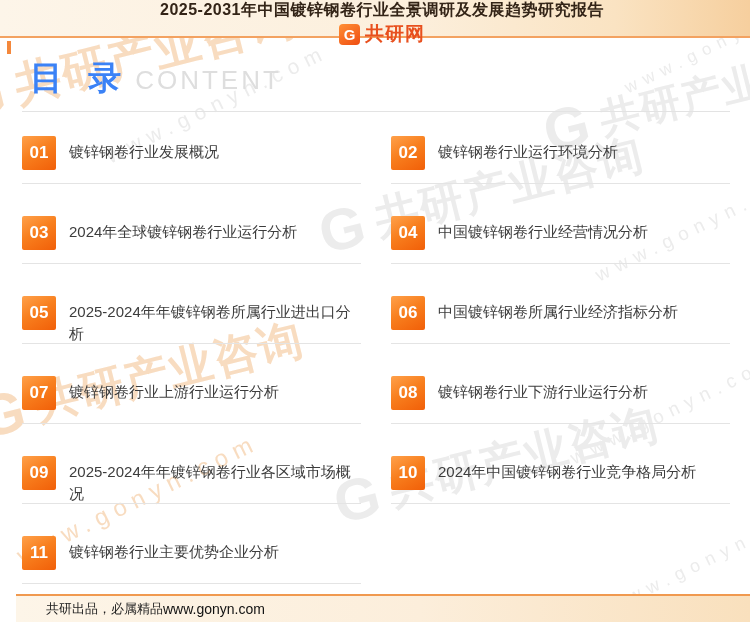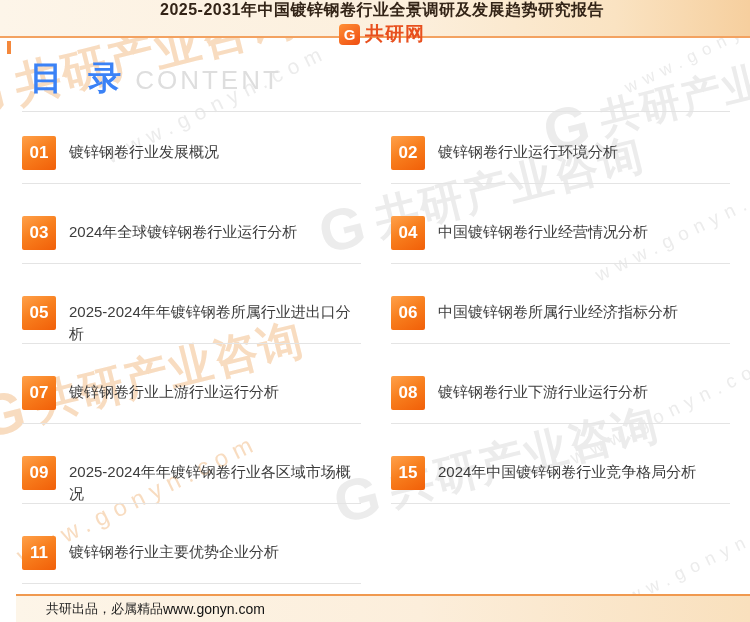--- a/index.html
+++ b/index.html
@@ -145,21 +145,21 @@
       <div class="badge">08</div>
       <div class="label">镀锌钢卷行业下游行业运行分析</div>
       <div class="divider"></div>
     </div>
     <div class="cell">
       <div class="badge">09</div>
       <div class="label">2025-2024年年镀锌钢卷行业各区域市场概况</div>
       <div class="divider"></div>
     </div>
     <div class="cell">
-      <div class="badge">15</div>
+      <div class="badge">10</div>
       <div class="label">2024年中国镀锌钢卷行业竞争格局分析</div>
       <div class="divider"></div>
     </div>
     <div class="cell">
       <div class="badge">11</div>
       <div class="label">镀锌钢卷行业主要优势企业分析</div>
       <div class="divider"></div>
     </div>
   </div>
 

